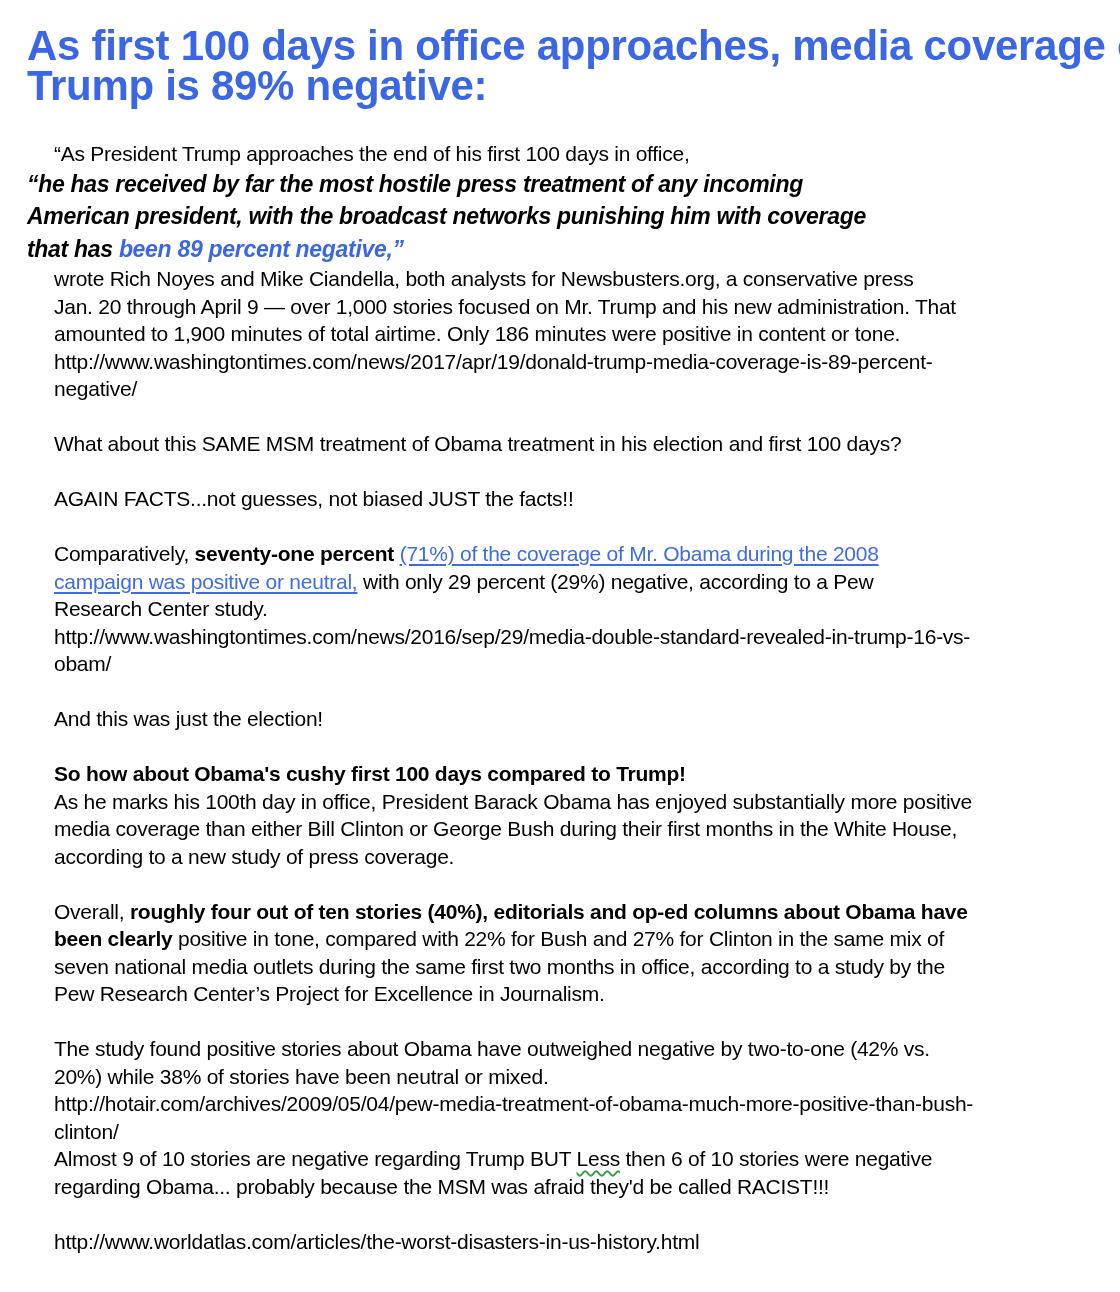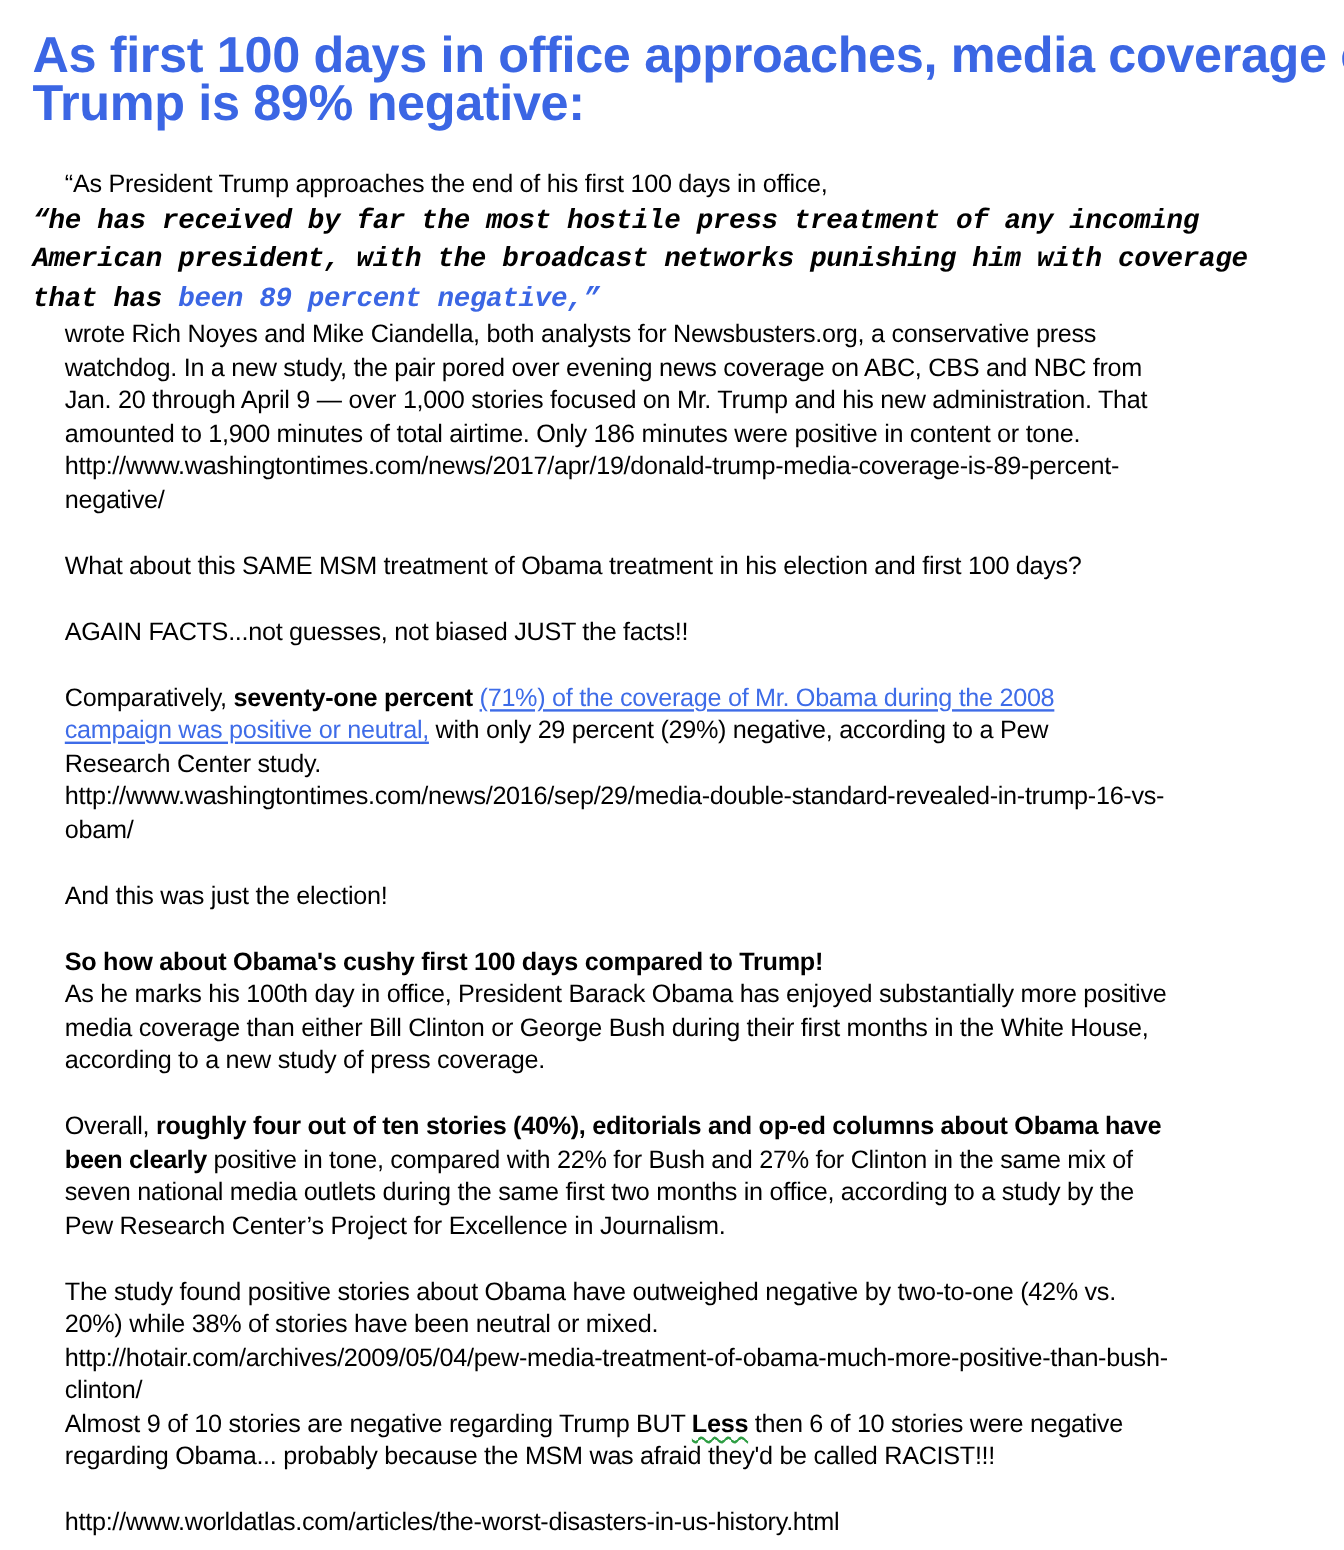--- a/index.html
+++ b/index.html
@@ -24,37 +24,36 @@
   .body-line {
     font-size: 21px; line-height: 27.5px;
     letter-spacing: -0.25px; white-space: pre; margin-left: 27px;
   }
   .blank-line { height: 27.5px; }
 
   
   .quote-line {
     font-size: 23px; line-height: 32.5px;
     font-weight: 700; font-style: italic;
-    letter-spacing: -0.3px; white-space: pre; font-family: Liberation Mono, monospace;
+    letter-spacing: -0.3px; white-space: pre;
   }
 
   .seg-bold { font-weight: 700; }
   .seg-blue { color: var(--accent-blue, #3b66e4); }
   .seg-link {
     color: var(--link-blue, #3e6ce8); font-weight: 400;
     text-decoration: underline;
     text-decoration-thickness: 2px;
     text-underline-offset: 3px;
     cursor: pointer;
   }
   .seg-squiggle {
     text-decoration: underline wavy var(--squiggle-green, #2f9e44);
     text-decoration-thickness: 1.5px;
     text-underline-offset: 4px;
-    font-weight: bold;
   }
 </style>
 </head>
 <body style="background: rgb(255, 255, 255); color: rgb(0, 0, 0);">
 
 <div class="doc">
   <div id="content">
       <div class="h-block">
         <div class="h-line"><span>As first 100 days in office approaches, media coverage of</span></div>
         <div class="h-line"><span>Trump is 89% negative:</span></div>
@@ -62,21 +61,20 @@
       <div class="p-block">
         <div class="body-line"><span>“As President Trump approaches the end of his first 100 days in office,</span></div>
       </div>
       <div class="p-block">
         <div class="quote-line"><span>“he has received by far the most hostile press treatment of any incoming</span></div>
         <div class="quote-line"><span>American president, with the broadcast networks punishing him with coverage</span></div>
         <div class="quote-line"><span>that has </span><span class="seg-blue">been 89 percent negative,”</span></div>
       </div>
       <div class="p-block">
         <div class="body-line"><span>wrote Rich Noyes and Mike Ciandella, both analysts for Newsbusters.org, a conservative press</span></div>
-        <div class="body-line"><span>watchdog. In a new study, the pair pored over evening news coverage on ABC, CBS and NBC from</span></div>
         <div class="body-line"><span>Jan. 20 through April 9 — over 1,000 stories focused on Mr. Trump and his new administration. That</span></div>
         <div class="body-line"><span>amounted to 1,900 minutes of total airtime. Only 186 minutes were positive in content or tone.</span></div>
         <div class="body-line"><span>http://www.washingtontimes.com/news/2017/apr/19/donald-trump-media-coverage-is-89-percent-</span></div>
         <div class="body-line"><span>negative/</span></div>
       </div>
       <div class="blank-line"></div>
       <div class="p-block">
         <div class="body-line"><span>What about this SAME MSM treatment of Obama treatment in his election and first 100 days?</span></div>
       </div>
       <div class="blank-line"></div>

